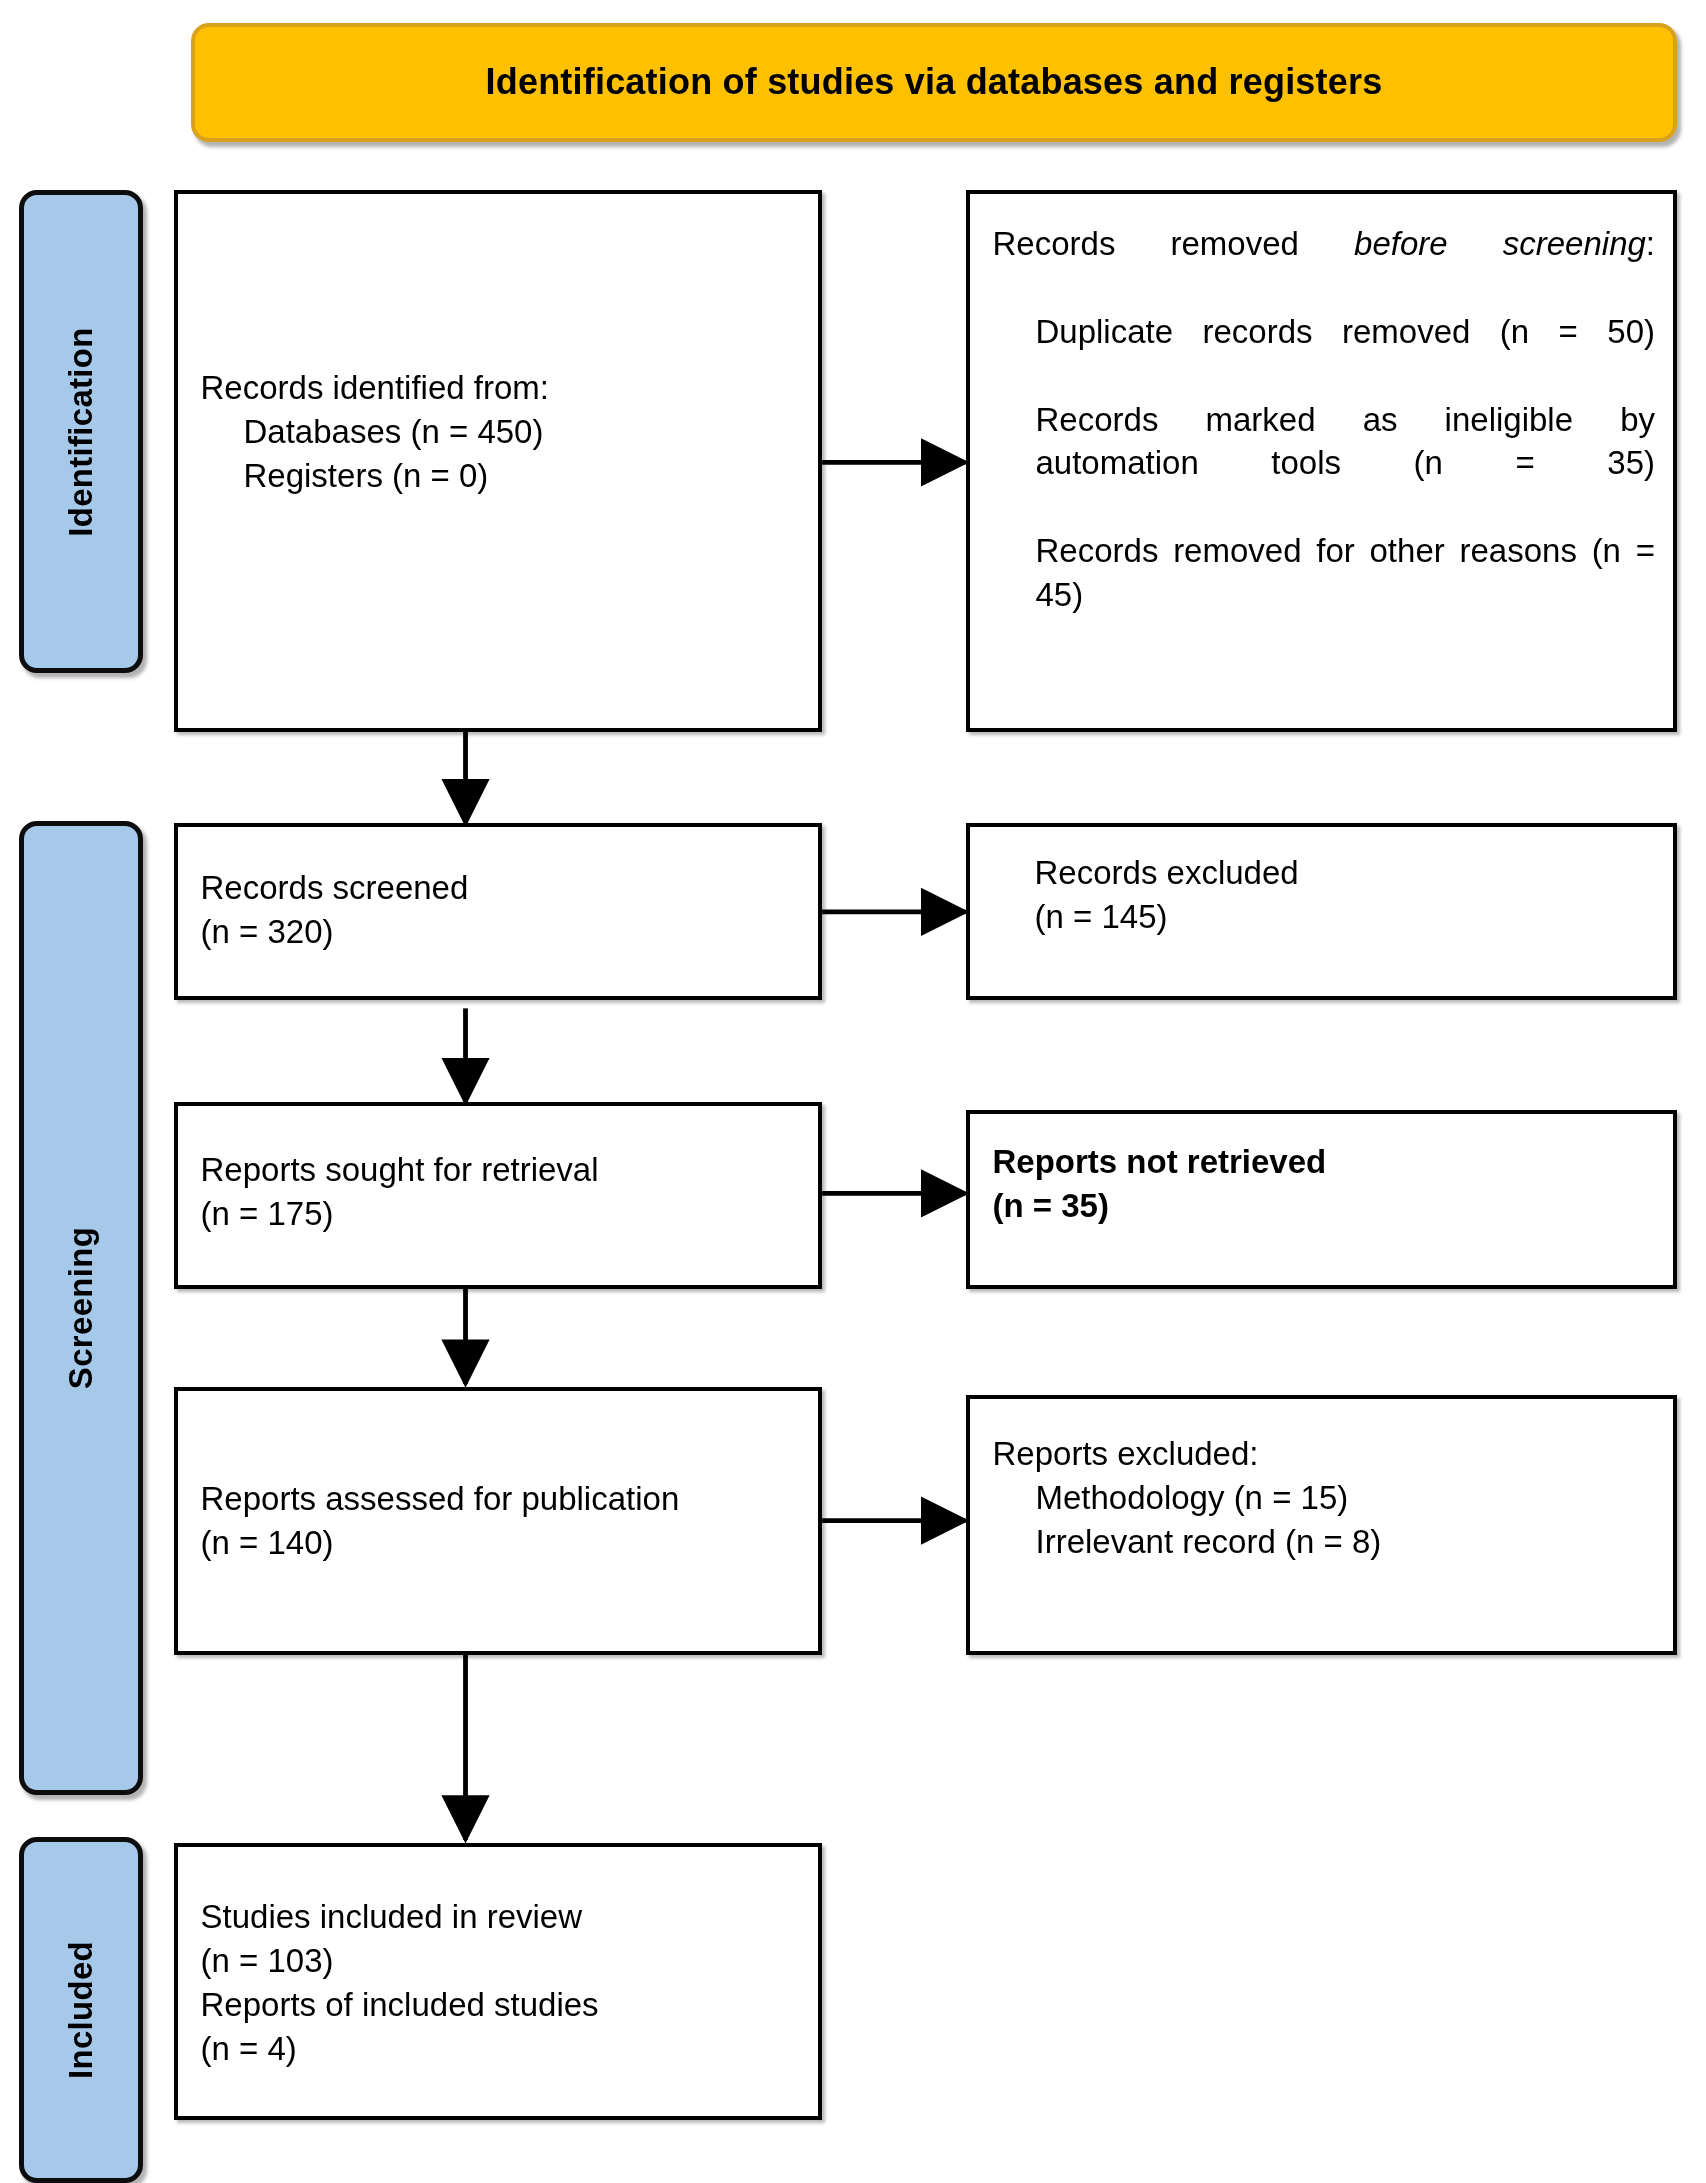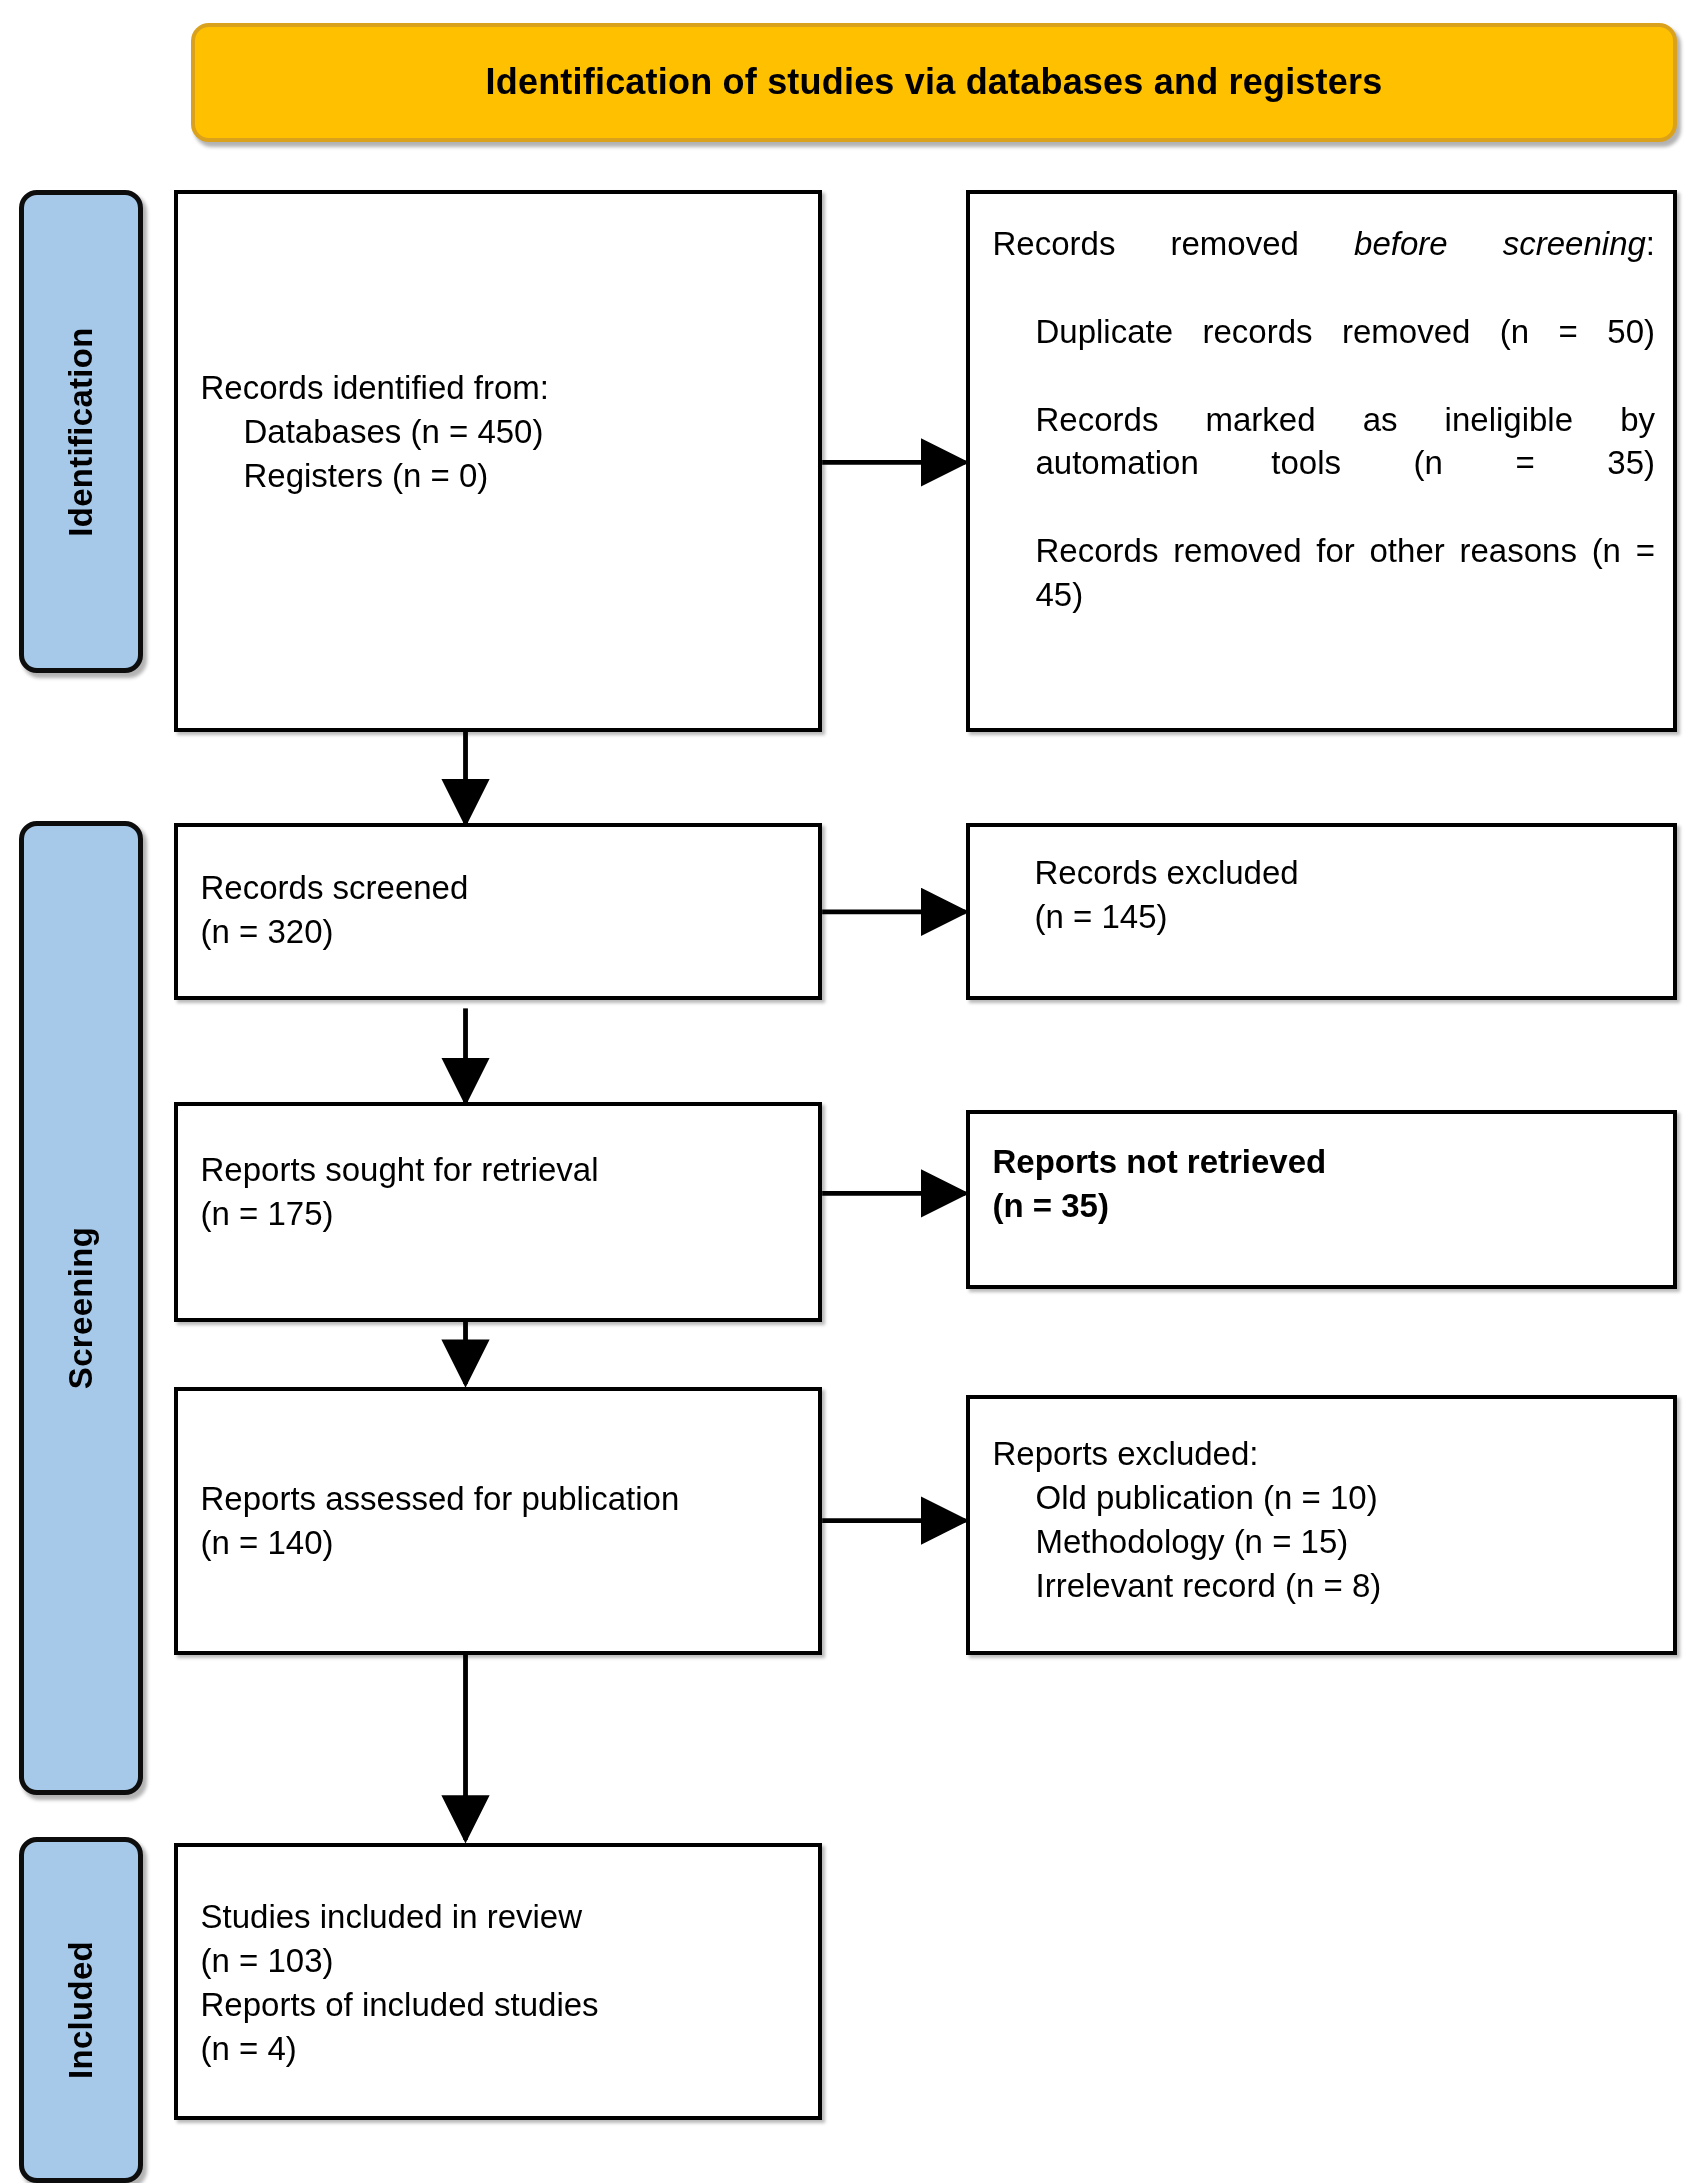--- a/index.html
+++ b/index.html
@@ -173,21 +173,21 @@
     </div>
   </div>
 
   <div class="box" style="left:966px; top:823px; width:711px; height:177px;">
     <div class="box-text" style="top:24px;margin-left:42px;">
       <span class="ln">Records excluded</span>
       <span class="ln">(n = 145)</span>
     </div>
   </div>
 
-  <div class="box" style="left:174px; top:1102px; width:648px; height:220px;">
+  <div class="box" style="left:174px; top:1102px; width:648px; height:187px;">
     <div class="box-text" style="top:42px;">
       <span class="ln">Reports sought for retrieval</span>
       <span class="ln">(n = 175)</span>
     </div>
   </div>
 
   <div class="box" style="left:966px; top:1110px; width:711px; height:179px;">
     <div class="box-text" style="top:26px;font-weight:bold;">
       <span class="ln">Reports not retrieved</span>
       <span class="ln">(n = 35)</span>
@@ -197,21 +197,20 @@
   <div class="box" style="left:174px; top:1387px; width:648px; height:268px;">
     <div class="box-text" style="top:86px;">
       <span class="ln">Reports assessed for publication</span>
       <span class="ln">(n = 140)</span>
     </div>
   </div>
 
   <div class="box" style="left:966px; top:1395px; width:711px; height:260px;">
     <div class="box-text" style="top:33px;">
       <span class="ln">Reports excluded:</span>
-      <span class="ln indent">Old publication (n = 10)</span>
       <span class="ln indent">Methodology (n = 15)</span>
       <span class="ln indent">Irrelevant record (n = 8)</span>
     </div>
   </div>
 
   <div class="box" style="left:174px; top:1843px; width:648px; height:277px;">
     <div class="box-text" style="top:48px;">
       <span class="ln">Studies included in review</span>
       <span class="ln">(n = 103)</span>
       <span class="ln">Reports of included studies</span>

